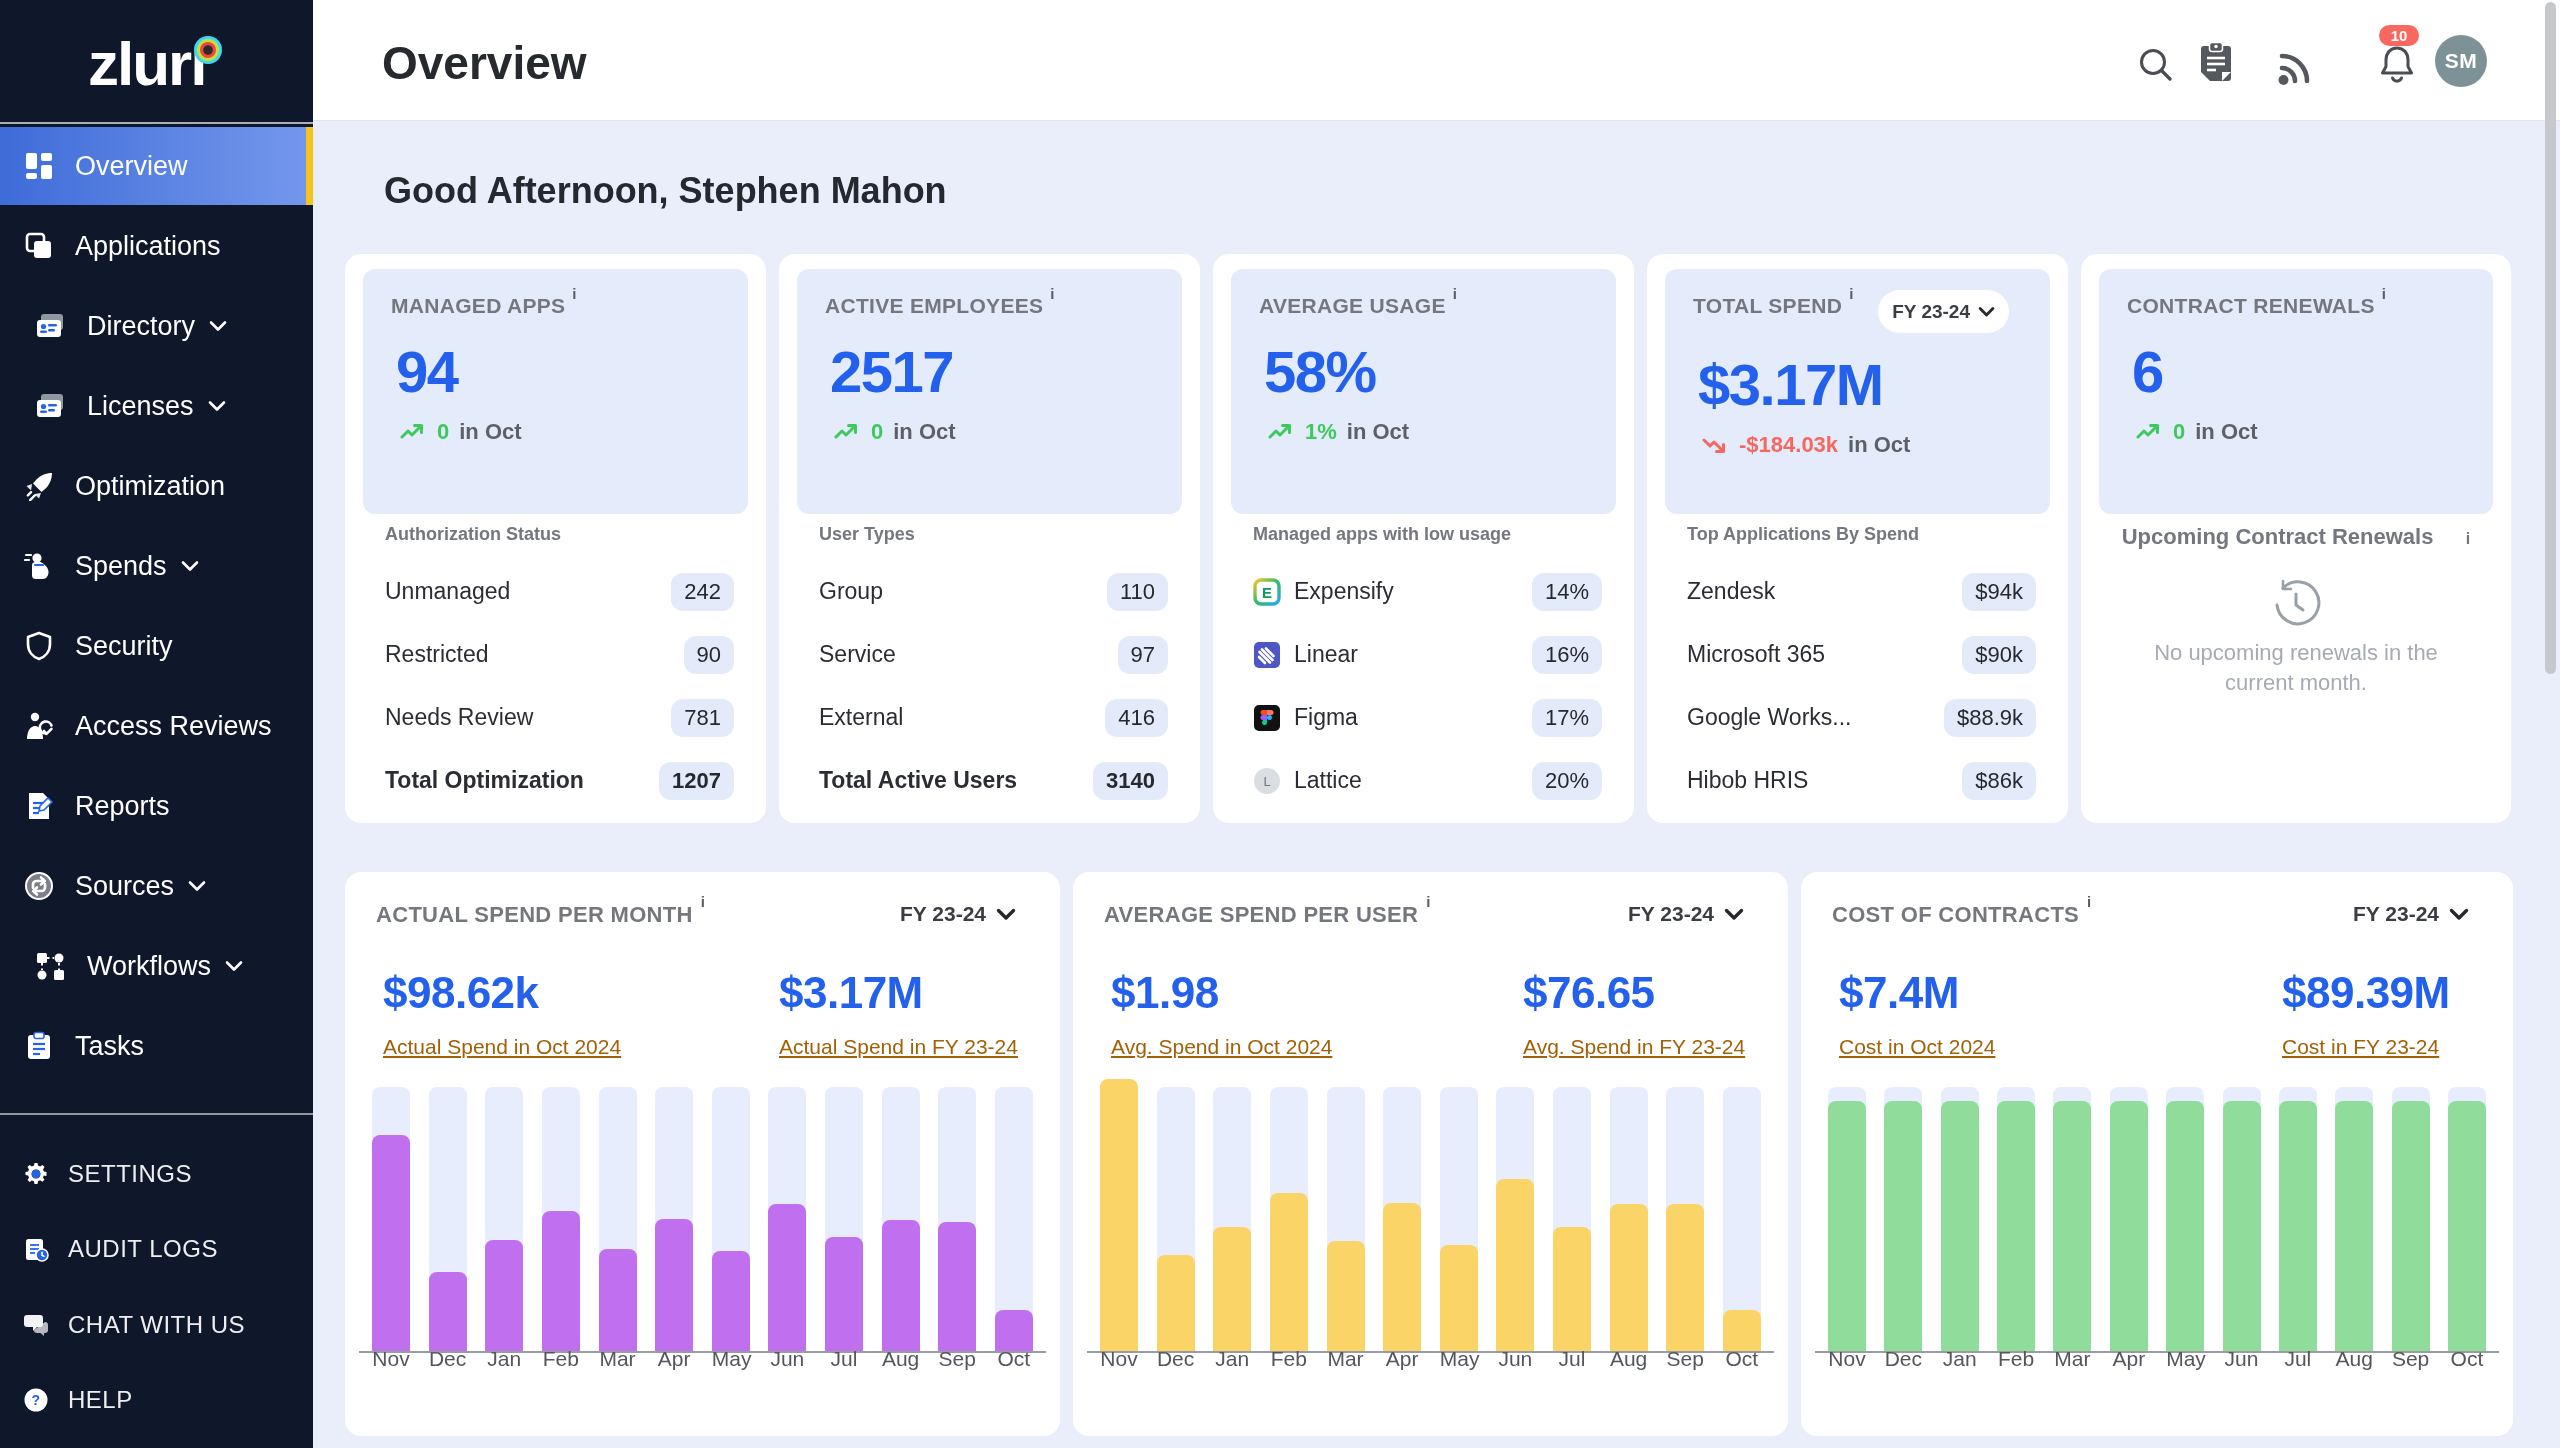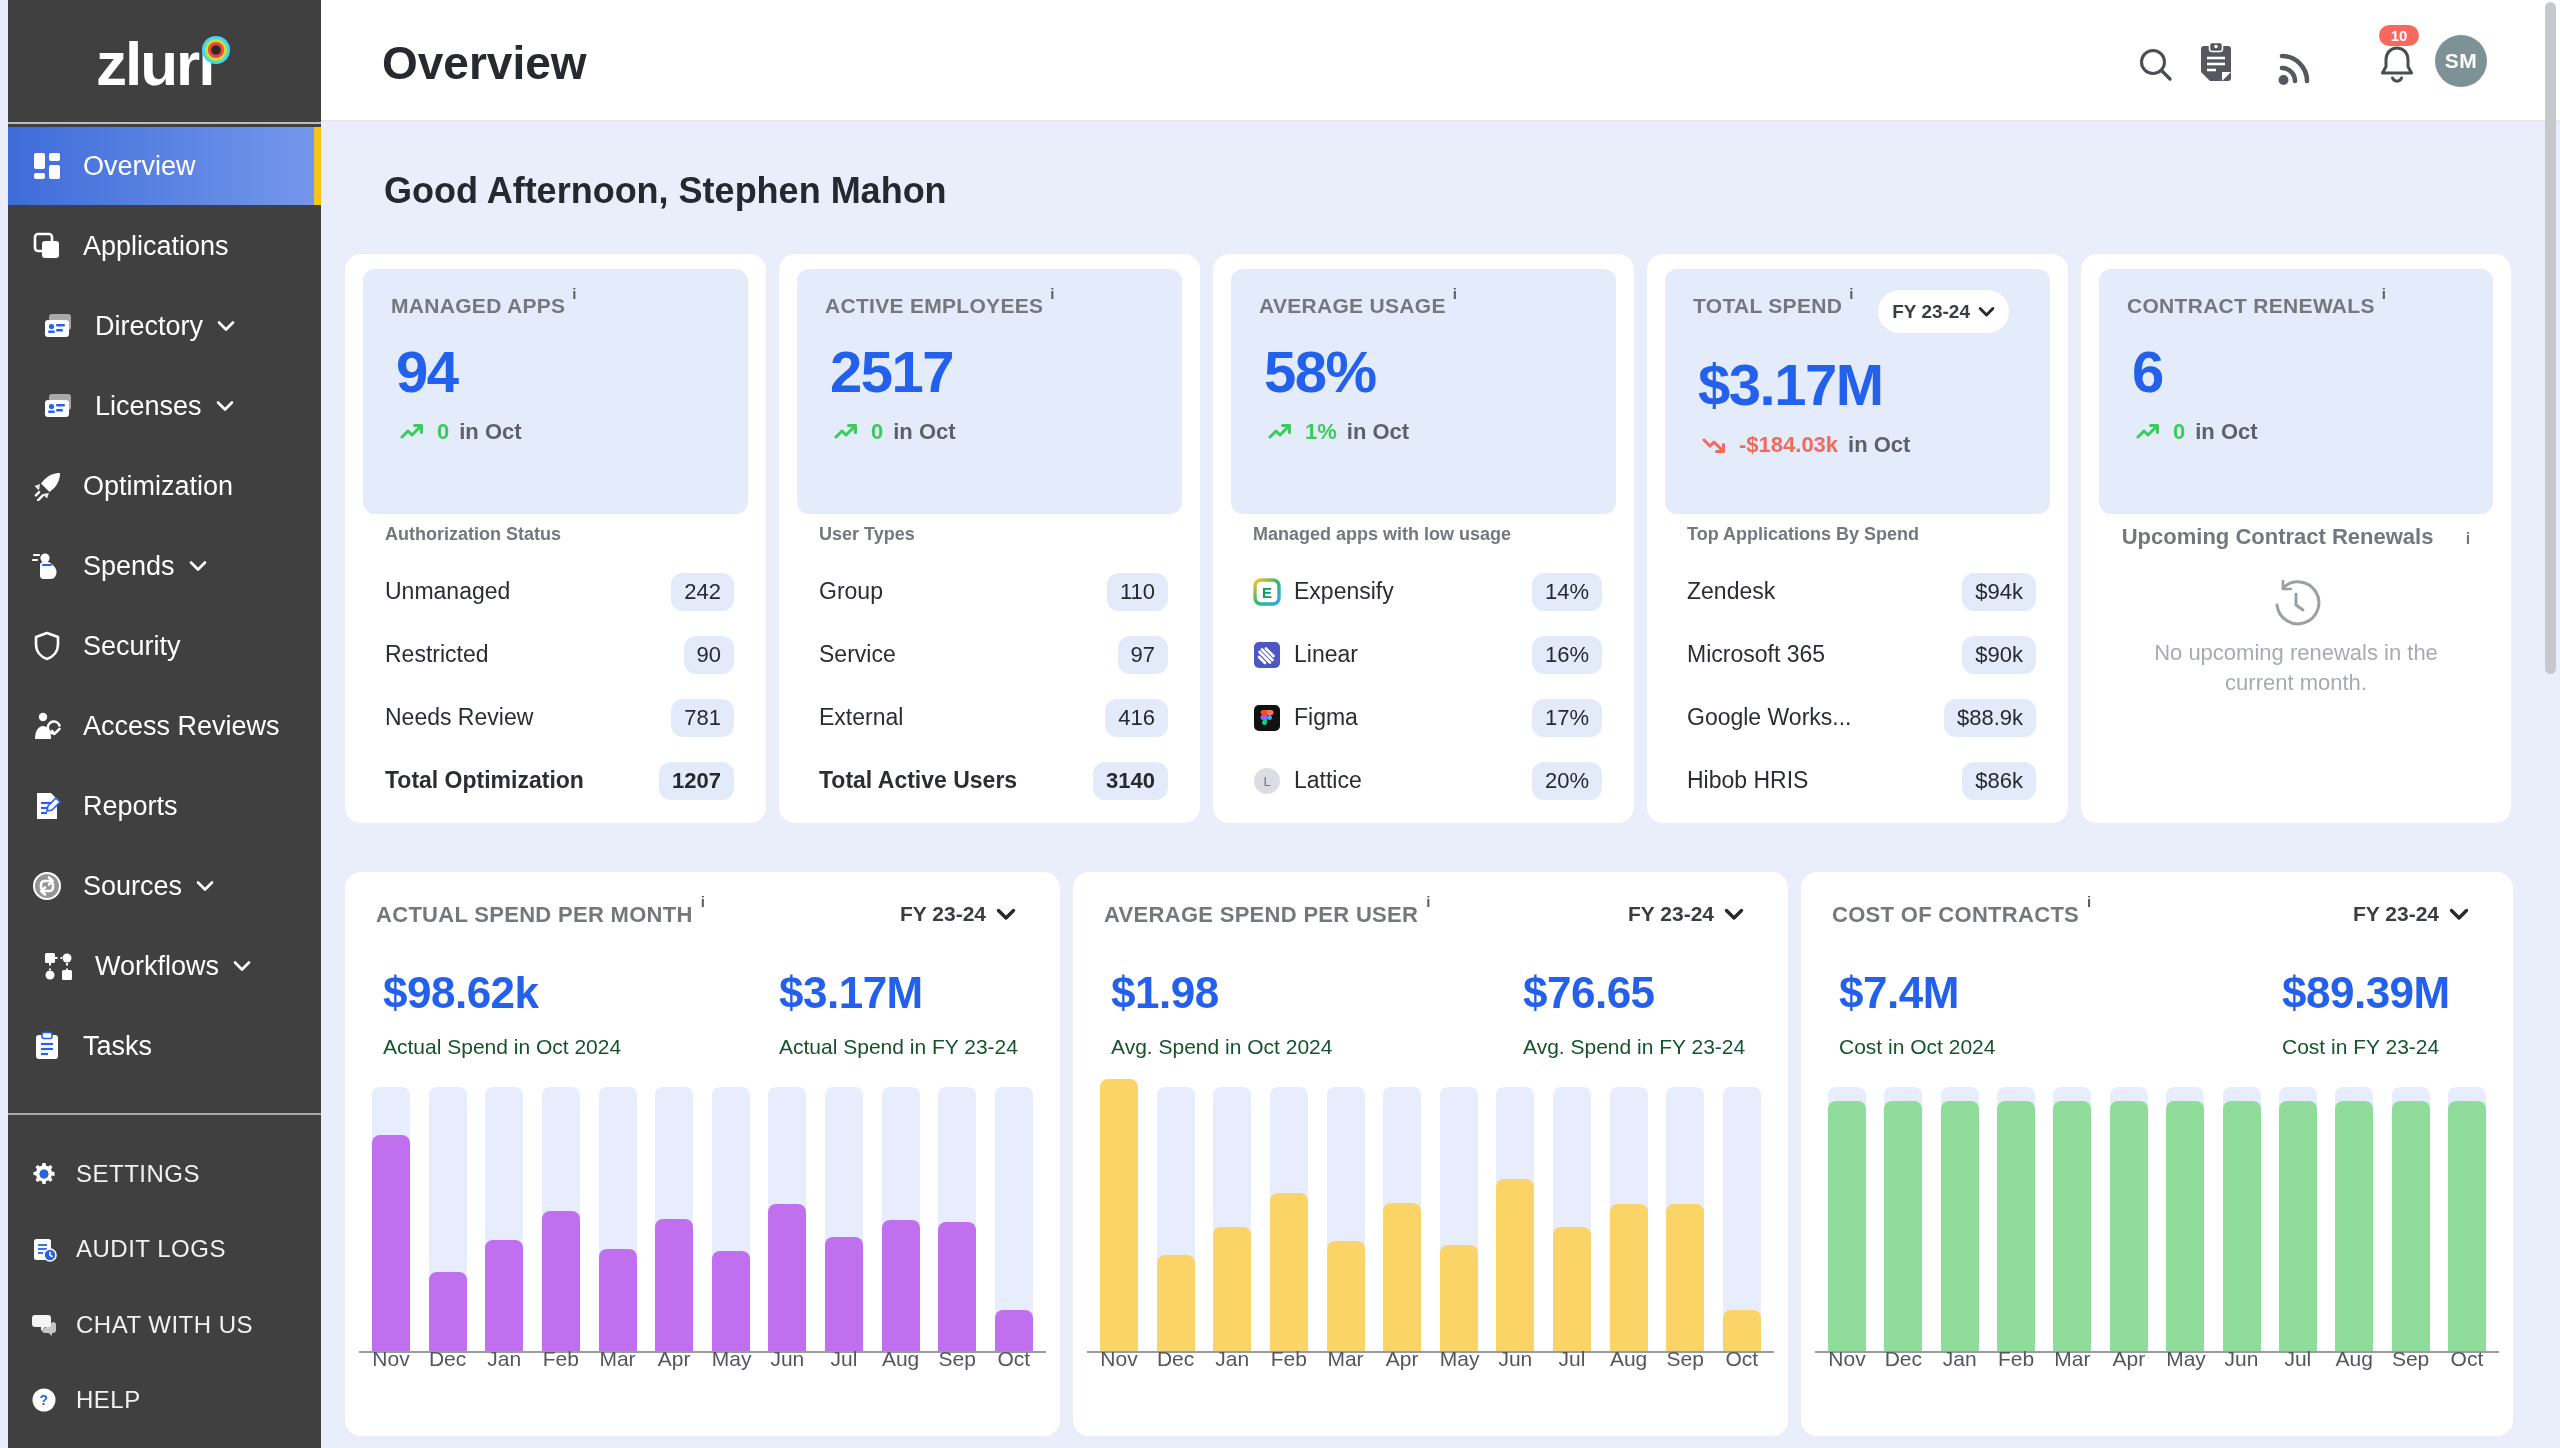--- a/index.html
+++ b/index.html
@@ -1,20 +1,20 @@
 <!DOCTYPE html>
 <html><head>
 <meta charset="utf-8">
 <style>
 * { margin:0; padding:0; box-sizing:border-box; }
 html,body { width:2560px; height:1448px; overflow:hidden; background:#EAEEFB;
   font-family:"Liberation Sans", sans-serif; }
 
 
-#sidebar { position:absolute; left:8px; top:0; width:313px; height:1448px; background:#404040; z-index:5; }
+#sidebar { position:absolute; left:0; top:0; width:313px; height:1448px; background:#0f172a; z-index:5; }
 #logo { position:absolute; left:0; top:0; width:313px; height:124px; border-bottom:2px solid rgba(255,255,255,.65); }
 #logoTxt { position:absolute; left:88px; top:28px; font-size:62px; font-weight:700; color:#fff; letter-spacing:-2px; }
 #logoDot { position:absolute; left:193px; top:35px; }
 .nav { position:absolute; left:0; width:313px; height:80px; display:flex; align-items:center; color:#fff; font-size:27px; }
 .nav .ic { position:absolute; left:24px; width:30px; height:30px; }
 .nav .lbl { margin-left:75px; white-space:nowrap; }
 .nav.sub .ic { left:35px; }
 .nav.sub .lbl { margin-left:87px; }
 .nav .chev { display:inline-block; margin-left:14px; }
 .nav.active { background:linear-gradient(90deg,#3E6CD8 0%, #7497EC 100%); border-right:7px solid #F7C41B; height:78px; }
@@ -64,21 +64,21 @@
 .c5t { font-size:22px; font-weight:700; color:#74777E; }
 .c5t .info { font-size:16px; margin-left:14px; }
 .c5msg { margin-top:3px; font-size:22px; color:#A6ABB3; line-height:30px; }
 
 
 .chtitle { position:absolute; left:31px; top:30px; font-size:22px; font-weight:700; color:#74777E; letter-spacing:.3px; }
 .chtitle .info { position:absolute; font-size:15px; color:#5A5D63; top:-9px; margin-left:8px; }
 .chfy { position:absolute; right:44px; top:30px; font-size:21px; font-weight:700; color:#3A3D43; display:flex; align-items:center; }
 .chfy svg { margin-left:10px; }
 .bignum { position:absolute; top:96px; font-size:44px; font-weight:700; color:#2360EB; letter-spacing:-0.5px; }
-.subl { position:absolute; top:163px; font-size:21px; color:#14532d; }
+.subl { position:absolute; top:163px; font-size:21px; color:#a16207;text-decoration:underline; }
 .chart { position:absolute; left:27px; right:27px; top:215px; height:264px; display:flex; justify-content:space-between; }
 .slot { position:relative; width:38px; height:264px; background:#E7EDFC; border-radius:8px 8px 0 0; }
 .bar { position:absolute; bottom:0; left:0; width:38px; border-radius:8px 8px 0 0; }
 .axis { position:absolute; left:14px; right:14px; top:479px; height:2px; background:#989DA4; }
 .xlabels { position:absolute; left:27px; right:27px; top:475px; display:flex; justify-content:space-between; }
 .xlabels span { width:38px; text-align:center; font-size:21px; color:#53565C; }
 .pu { background:#C06FEF; }
 .ye { background:#FBD467; }
 .gr { background:#8FDC9B; }
 

